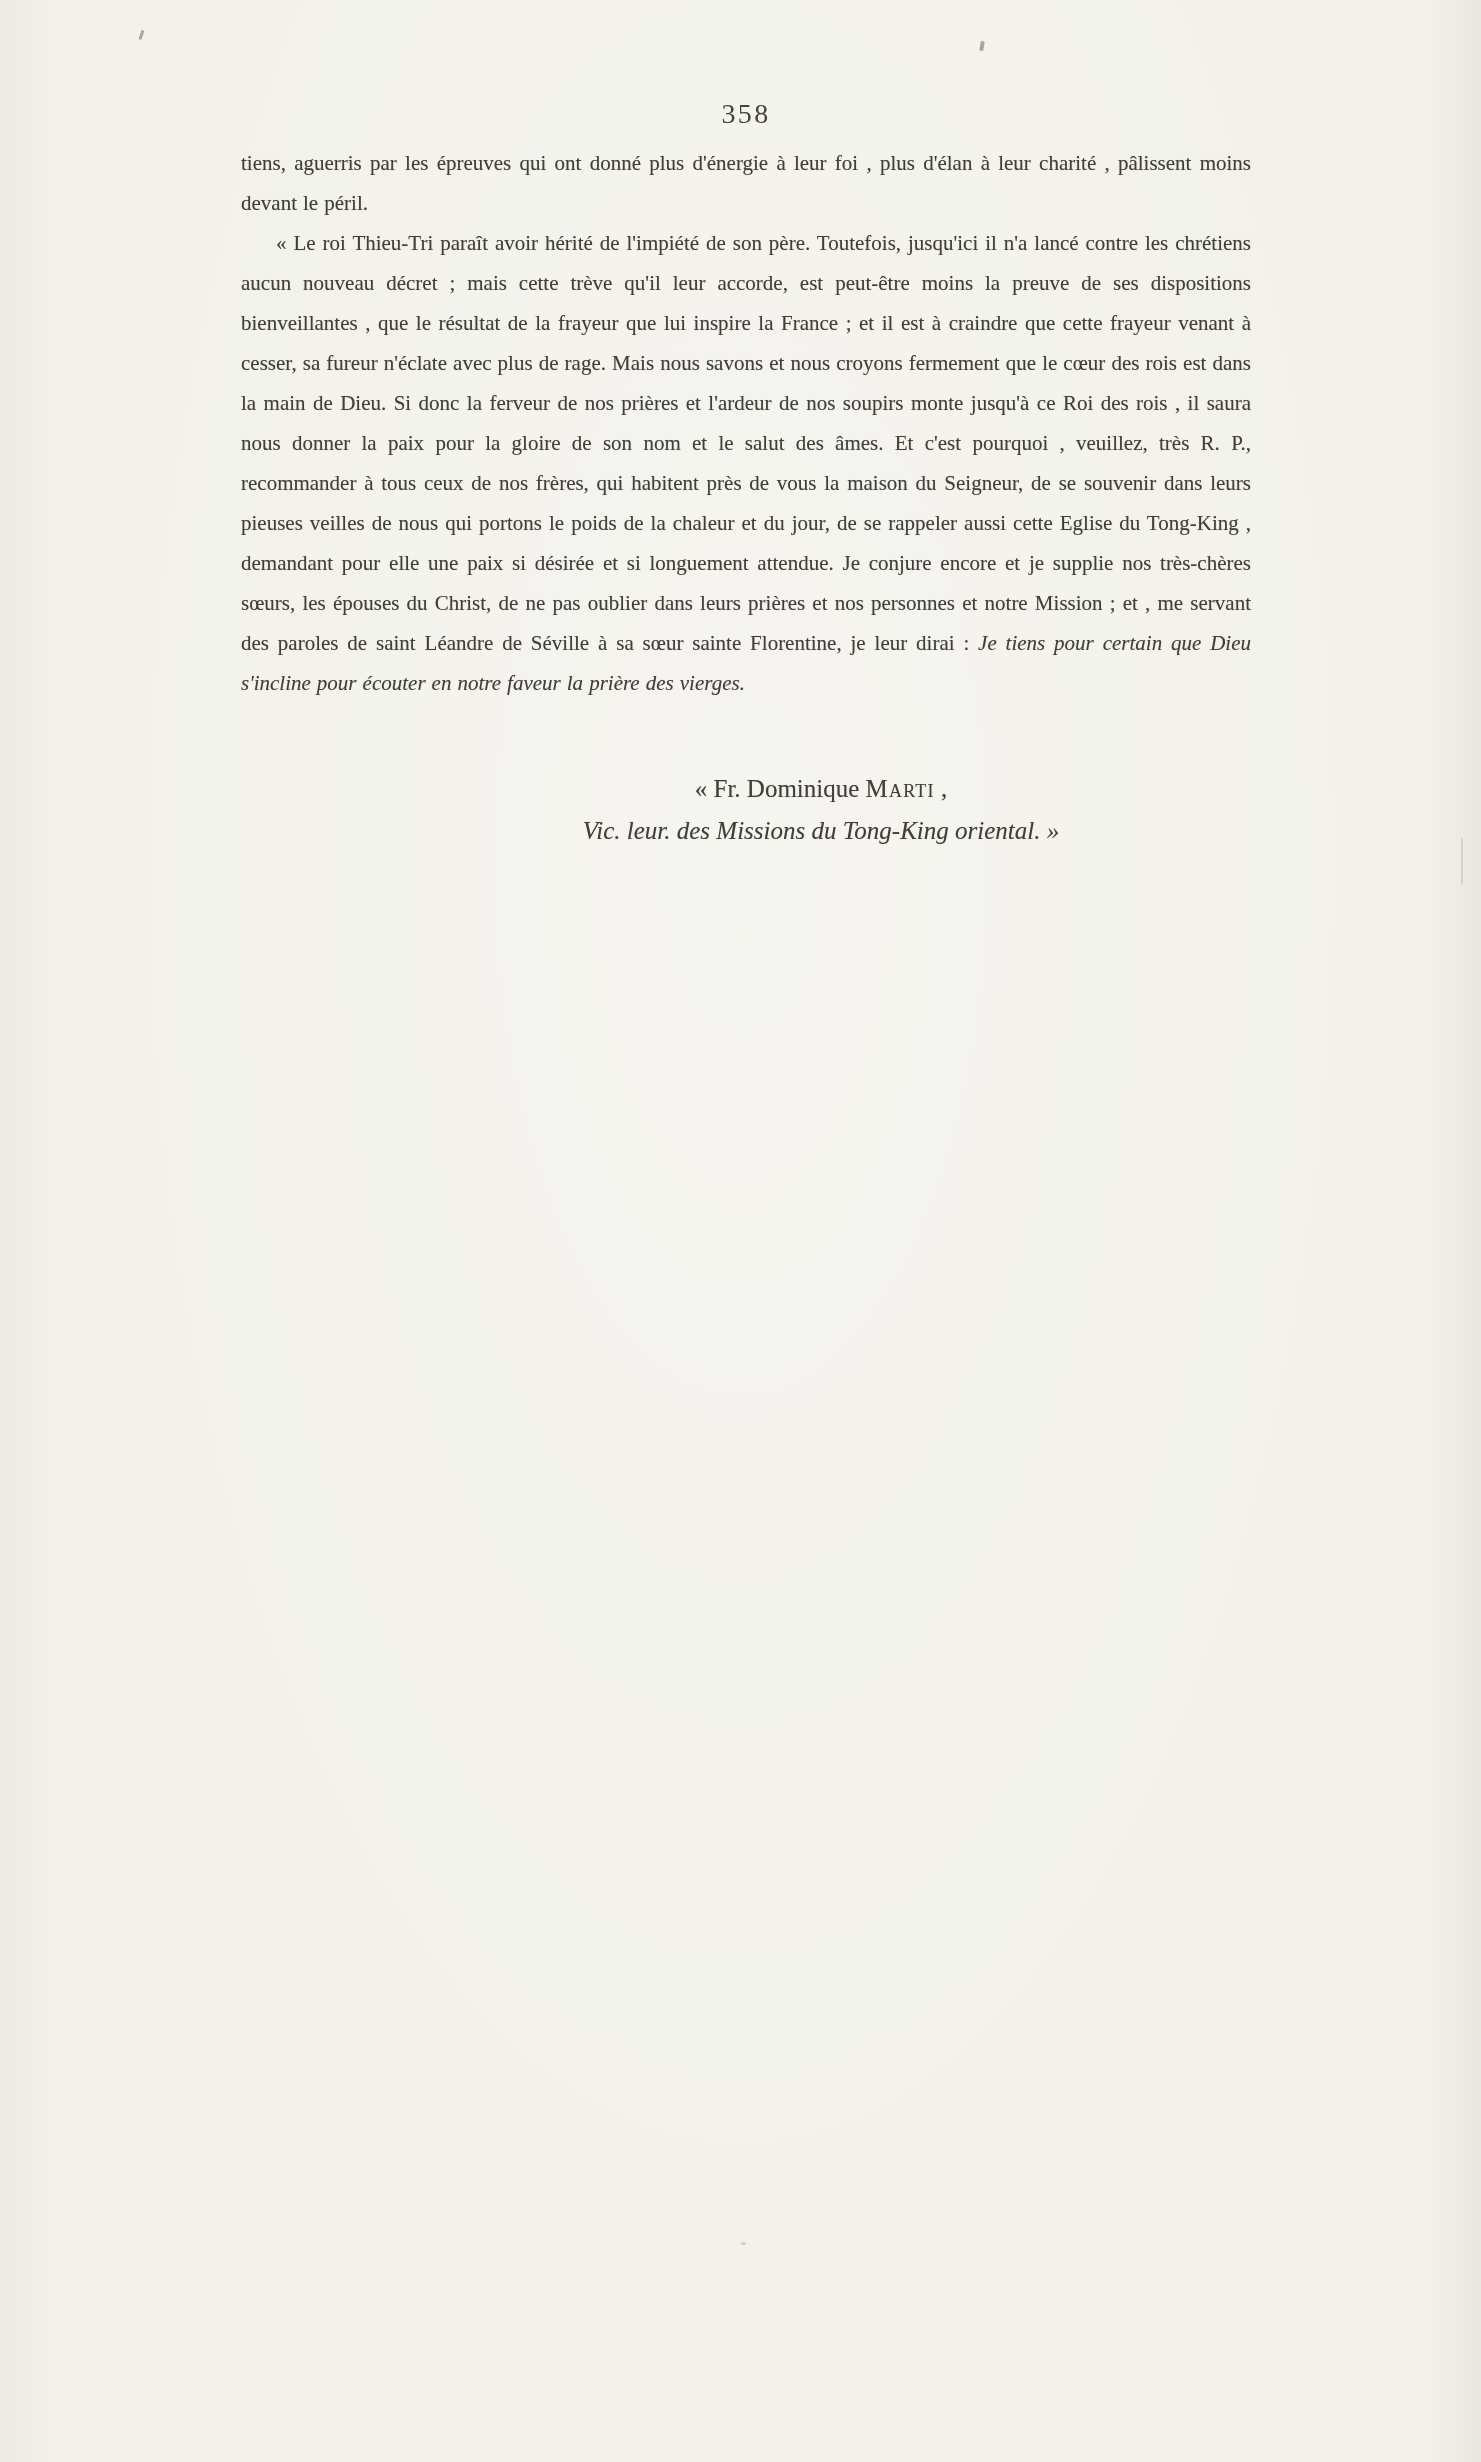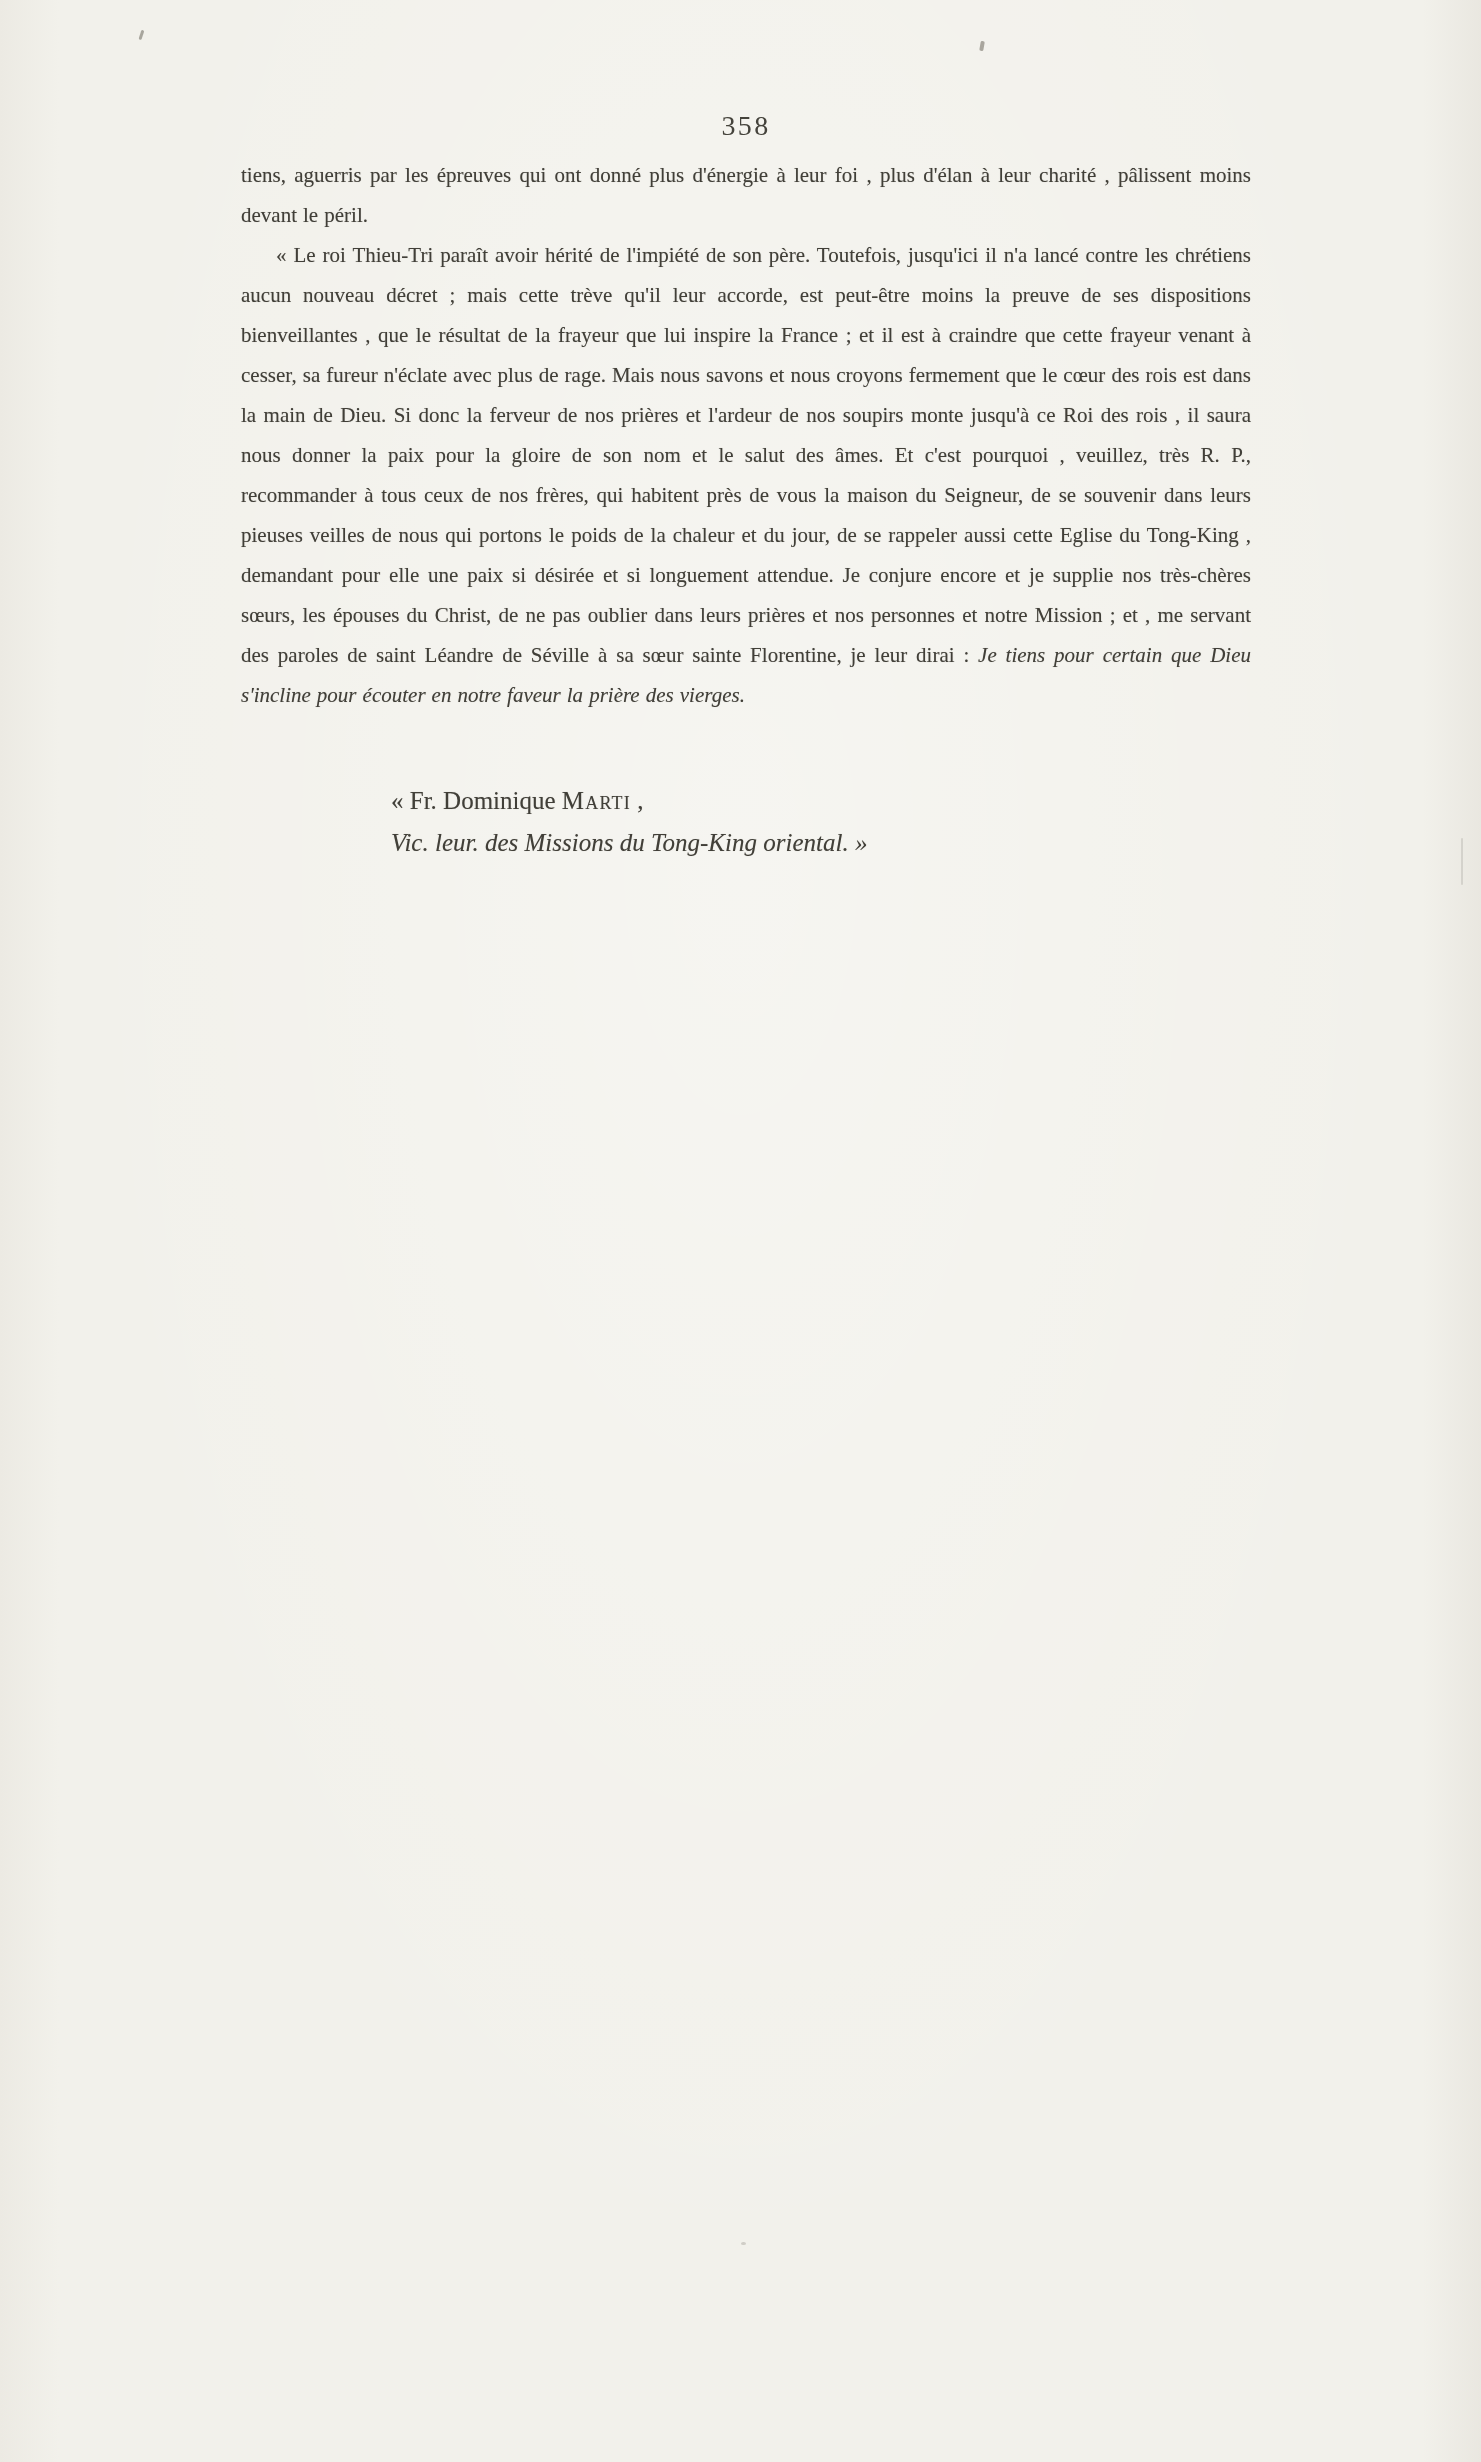--- a/index.html
+++ b/index.html
@@ -31,21 +31,21 @@
     opacity: 0.55;
   }
   .speck.s1 { left: 140px; top: 30px;  width: 3.2px;  height: 9.5px; transform: rotate(18deg); border-radius: 1.6px; }
   .speck.s2 { left: 980px; top: 41px; width: 4px;  height: 10.3px; transform: rotate(10deg); border-radius: 1.6px; }
   .speck.s3 { left: 1461px; top: 838px; width: 2.4px; height: 47px; opacity: 0.18; border-radius: 1.6px; }
   .speck.s4 { left: 741px; top: 2242px; width: 4.7px; height: 3.2px; opacity: 0.25; }
 
   .text-block {
     position: absolute;
     left: 241px;
-    top: 110px;
+    top: 98px;
     width: 1010px;
   }
   .page-number {
     text-align: center;
     font-size: 28px;
     letter-spacing: 2.4px;
     margin-bottom: 12.6px;
     color: #45433c;
   }
   p {
@@ -53,21 +53,21 @@
     font-size: 21px;
     line-height: 40px;
     text-align: justify;
     text-shadow: 0 0 0.8px rgba(65,63,56,0.35);
     word-spacing: 0.8px;
   }
   p.indent { text-indent: 35px; }
   .italic { font-style: italic; }
   .signature {
     margin-top: 66px;
-    text-align: left;
+    text-align: center;
     padding-left: 150px;
     text-shadow: 0 0 0.8px rgba(65,63,56,0.35);
   }
   .signature .name {
     font-size: 25px;
     line-height: 40px;
   }
   .smallcaps {
     font-variant: small-caps;
     letter-spacing: 1.2px;

